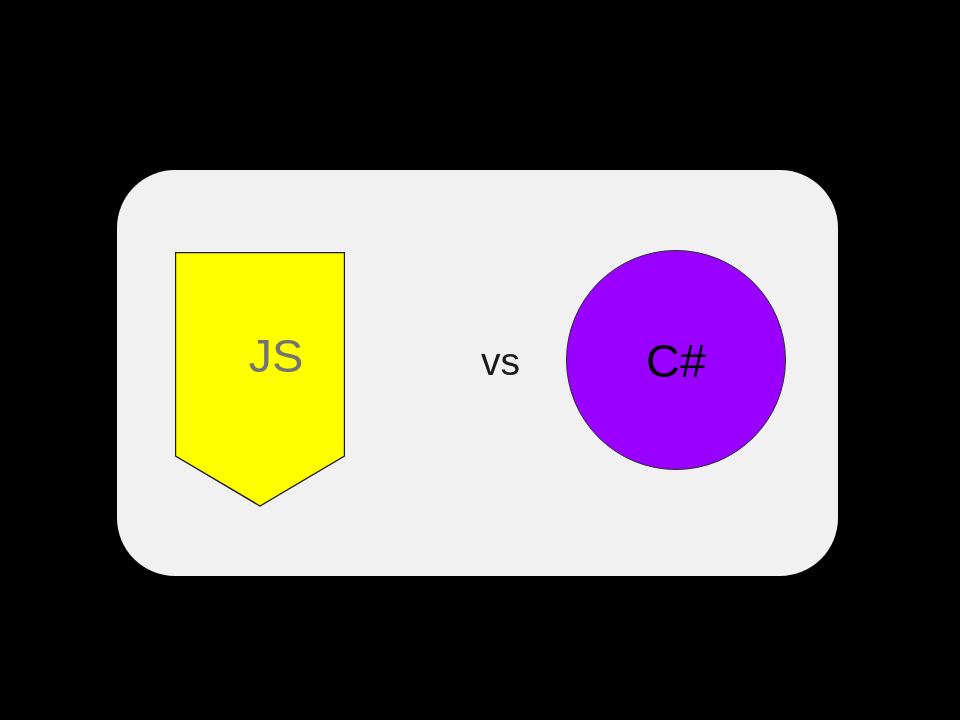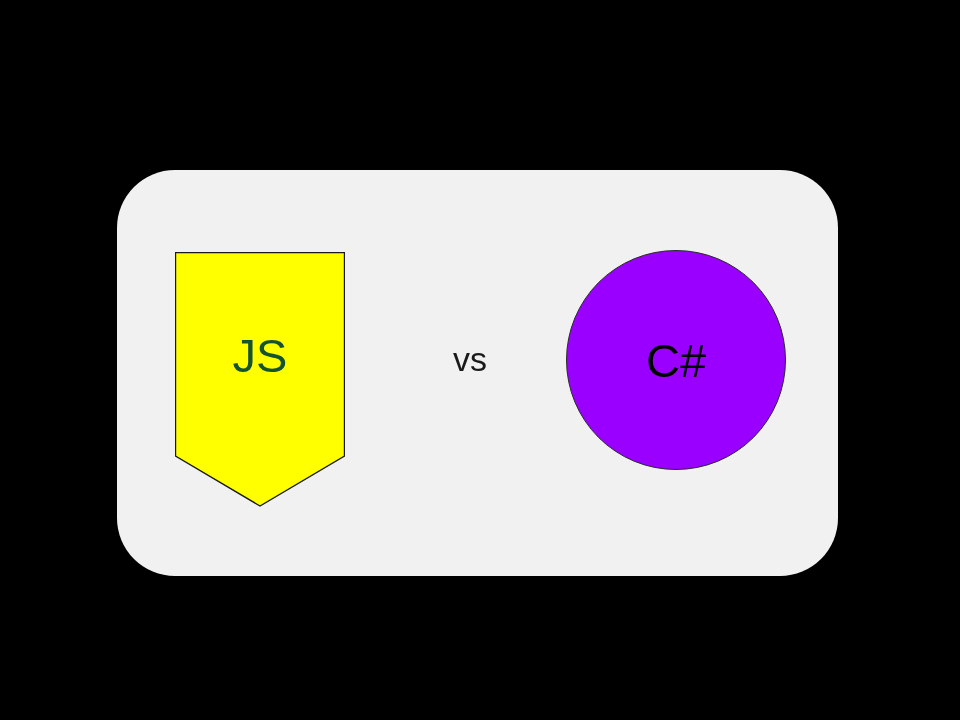--- a/index.html
+++ b/index.html
@@ -45,44 +45,44 @@
     width: 170px;
     height: 255px;
   }
   .shield-svg {
     display: block;
     width: 170px;
     height: 255px;
   }
   .shield-label {
     position: absolute;
-    left: 0;
+    left: 16px;
     top: 0;
     width: 170px;
     height: 206px;  
     display: flex;
     align-items: center;
     justify-content: center;
     font-family: "Liberation Sans", sans-serif;
     font-size: 47px;
     font-weight: 400;
-    color: #14532d;
+    color: #737373;
     letter-spacing: 0px;
     line-height: 1;
     user-select: none;
   }
   
   .vs-label {
     position: absolute;
     left: 303px;  
     top: 172px;
     width: 100px;
-    text-align: center;
+    text-align: right;
     font-family: "Liberation Sans", sans-serif;
-    font-size: 34px;
+    font-size: 39px;
     font-weight: 400;
     color: #1a1a1a;
     line-height: 1;
     user-select: none;
   }
   
   .circle-wrap {
     position: absolute;
     left: 449px;  
     top: 80px;    

